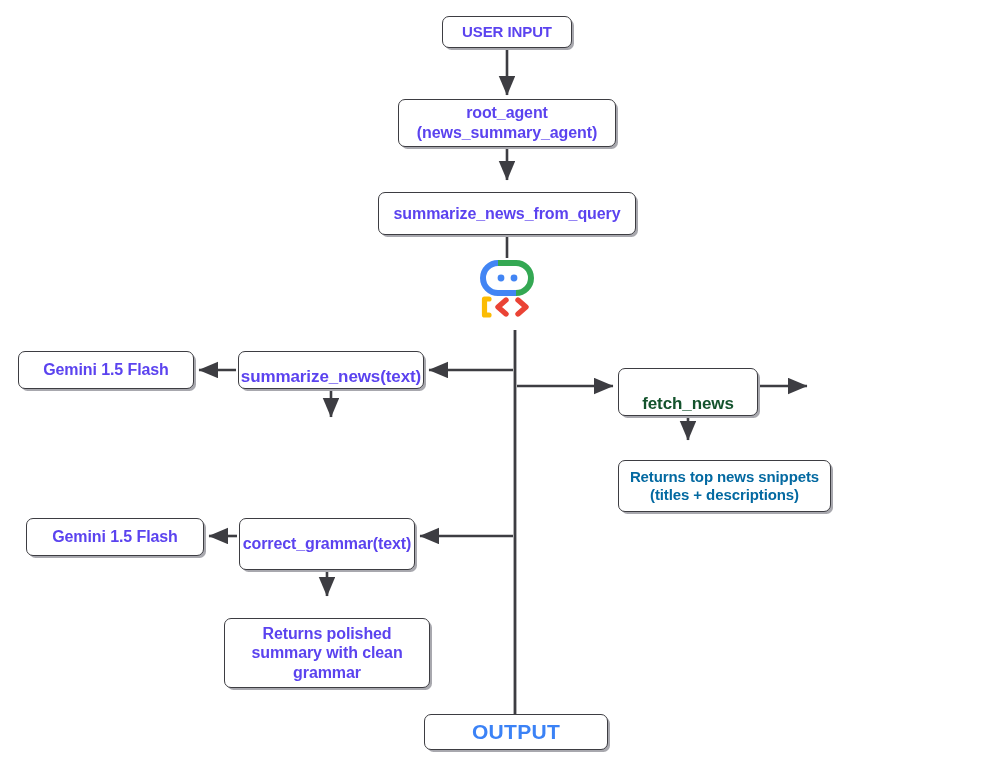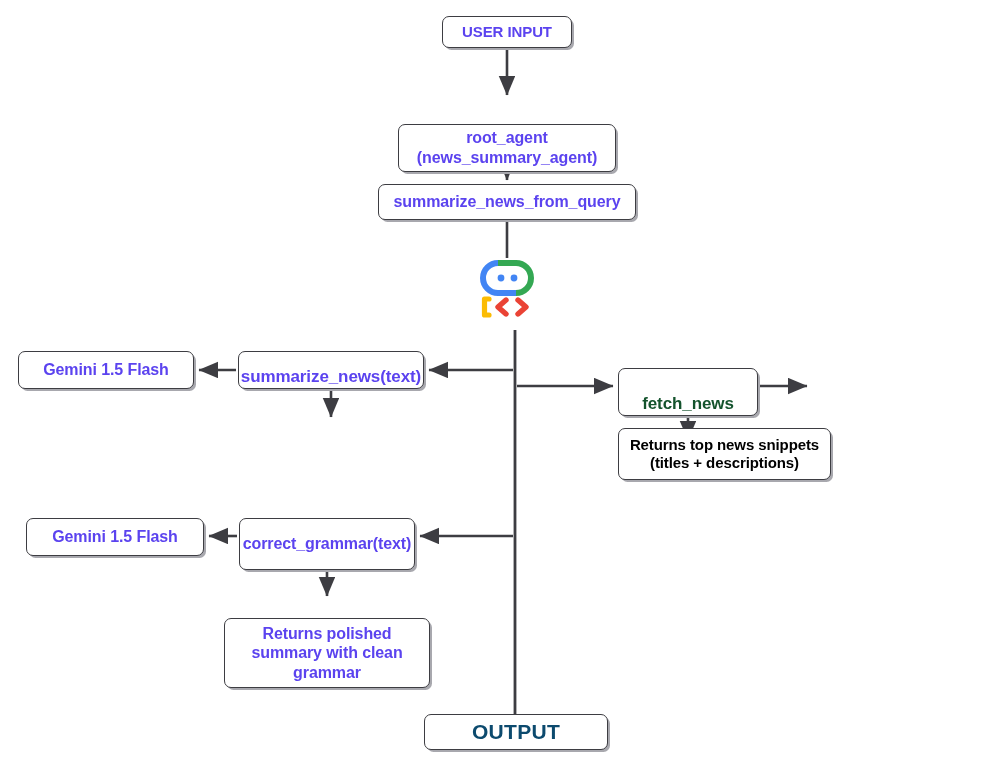--- a/index.html
+++ b/index.html
@@ -109,43 +109,43 @@
         <path d="M9,39 H4.5 V55 H9" fill="none" stroke="#FBBC04" stroke-width="5.2" stroke-linecap="round" stroke-linejoin="round"></path>
         <path d="M26,40 L18,47 L26,54" fill="none" stroke="#EA4335" stroke-width="5.4" stroke-linecap="round" stroke-linejoin="round"></path>
         <path d="M38,40 L46,47 L38,54" fill="none" stroke="#EA4335" stroke-width="5.4" stroke-linecap="round" stroke-linejoin="round"></path>
       </g>
     </svg>
   </div>
 
 <div class="node fs-15" style="left: 442px; top: 16px; width: 130px; height: 32px; color: rgb(91, 67, 239);">
       <span>USER INPUT</span>
     </div>
-    <div class="node fs-16" style="left: 398px; top: 99px; width: 218px; height: 48px; color: rgb(91, 67, 239); margin-top: 25px;">
+    <div class="node fs-16" style="left: 398px; top: 99px; width: 218px; height: 48px; color: rgb(91, 67, 239);">
       <span>root_agent<br>(news_summary_agent)</span>
     </div>
-    <div class="node fs-16" style="left: 378px; top: 184px; width: 258px; height: 36px; color: rgb(91, 67, 239); justify-content: center;">
+    <div class="node fs-16" style="left: 378px; top: 192px; width: 258px; height: 43px; color: rgb(91, 67, 239); justify-content: center;">
       <span>summarize_news_from_query</span>
     </div>
     <div class="node fs-17" style="left: 238px; top: 351px; width: 186px; height: 38px; color: rgb(91, 67, 239); align-items: flex-end;">
       <span>summarize_news(text)</span>
     </div>
     <div class="node fs-16" style="left: 18px; top: 351px; width: 176px; height: 38px; color: rgb(91, 67, 239);">
       <span>Gemini 1.5 Flash</span>
     </div>
     <div class="node fs-17" style="left: 618px; top: 368px; width: 140px; height: 48px; color: #14532d; align-items: flex-end;">
       <span>fetch_news</span>
     </div>
-    <div class="node fs-15" style="left: 618px; top: 428px; width: 213px; height: 52px; color: #000000;">
+    <div class="node fs-15" style="left: 618px; top: 460px; width: 213px; height: 52px; color: #0369a1;">
       <span>Returns top news snippets<br>(titles + descriptions)</span>
     </div>
     <div class="node fs-16" style="left: 239px; top: 518px; width: 176px; height: 52px; color: rgb(91, 67, 239);">
       <span>correct_grammar(text)</span>
     </div>
     <div class="node fs-16" style="left: 26px; top: 518px; width: 178px; height: 38px; color: rgb(91, 67, 239);">
       <span>Gemini 1.5 Flash</span>
     </div>
     <div class="node fs-16" style="left: 224px; top: 600px; width: 206px; height: 70px; color: rgb(91, 67, 239); margin-top: 18px;">
       <span>Returns polished<br>summary with clean<br>grammar</span>
     </div>
-    <div class="node fs-21" style="left: 424px; top: 714px; width: 184px; height: 36px; color: #0c4a6e;">
+    <div class="node fs-21" style="left: 424px; top: 714px; width: 184px; height: 36px; color: #3b82f6;">
       <span>OUTPUT</span>
     </div>
   </div>
 
 </body></html>

